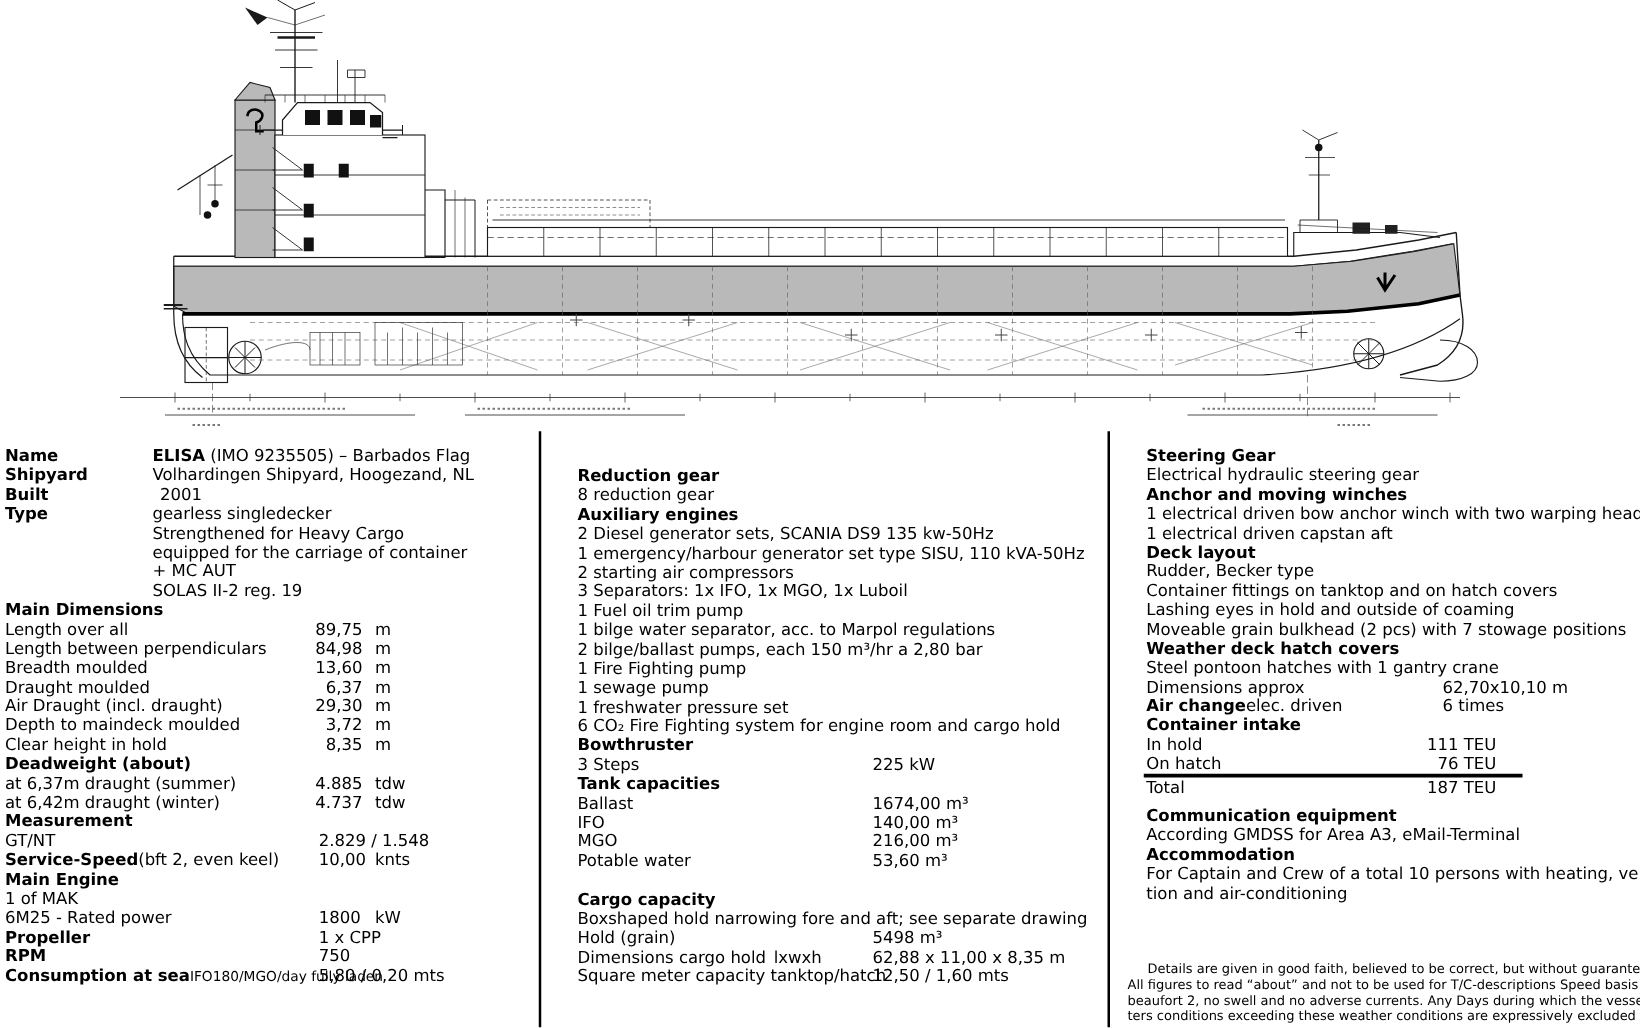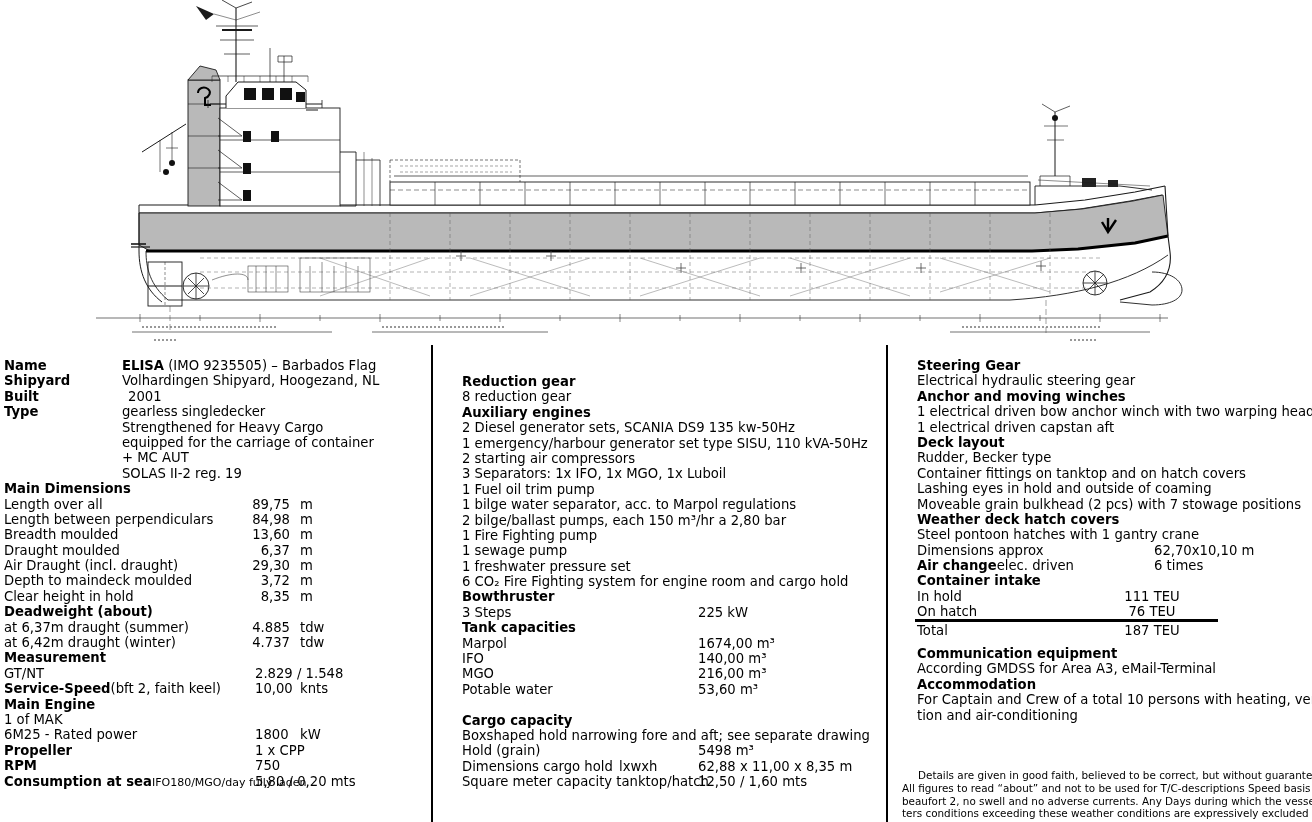--- a/index.html
+++ b/index.html
@@ -71,21 +71,21 @@
   .col-left .unit    { position: absolute; left: 296px; top: 0; font-weight: normal; }
   .col-left .numL    { position: absolute; left: 238px; top: 0; font-weight: normal; margin-left: 13px; }
   .small { font-size: 11px; font-weight: normal; }
 
   
   .col-mid .num  { position: absolute; left: 236px; top: 0; font-weight: normal; }
   .col-mid .mid2 { position: absolute; left: 157px; top: 0; font-weight: normal; }
 
   
   .col-right .num { position: absolute; left: 237px; top: 0; font-weight: normal; }
-  .col-right .numR { position: absolute; left: 200px; top: 0; width: 70px; text-align: center; font-weight: normal; }
+  .col-right .numR { position: absolute; left: 210px; top: 0; width: 70px; text-align: right; font-weight: normal; }
 
   .spacer { height: 15.4px; }
   .spacer-sm { height: 8px; }
 
   
   .rule-total {
     position: absolute;
     left: -2px;
     width: 303px;
     height: 3px;
@@ -362,21 +362,21 @@
       </div>
 
       <div class="row hdr">Measurement</div>
 
       <div class="row">
         <span class="lbl n">GT/NT</span>
         <span class="numL">2.829 / 1.548</span>
       </div>
 
       <div class="row">
-        <span class="lbl b">Service-Speed</span><span class="lbl n"> (bft 2, faith keel)</span>
+        <span class="lbl b">Service-Speed</span><span class="lbl n"> (bft 2, even keel)</span>
         <span class="numL">10,00</span>
         <span class="unit">knts</span>
       </div>
 
       <div class="row hdr">Main Engine</div>
 
       <div class="row">
         <span class="lbl n">1 of MAK</span>
       </div>
       <div class="row">
@@ -421,21 +421,21 @@
       <div class="row">6 CO₂ Fire Fighting system for engine room and cargo hold</div>
 
       <div class="row hdr">Bowthruster</div>
       <div class="row">
         <span class="lbl n">3 Steps</span>
         <span class="num">225 kW</span>
       </div>
 
       <div class="row hdr">Tank capacities</div>
       <div class="row">
-        <span class="lbl n">Marpol</span>
+        <span class="lbl n">Ballast</span>
         <span class="num">1674,00 m³</span>
       </div>
       <div class="row">
         <span class="lbl n">IFO</span>
         <span class="num">140,00 m³</span>
       </div>
       <div class="row">
         <span class="lbl n">MGO</span>
         <span class="num">216,00 m³</span>
       </div>

